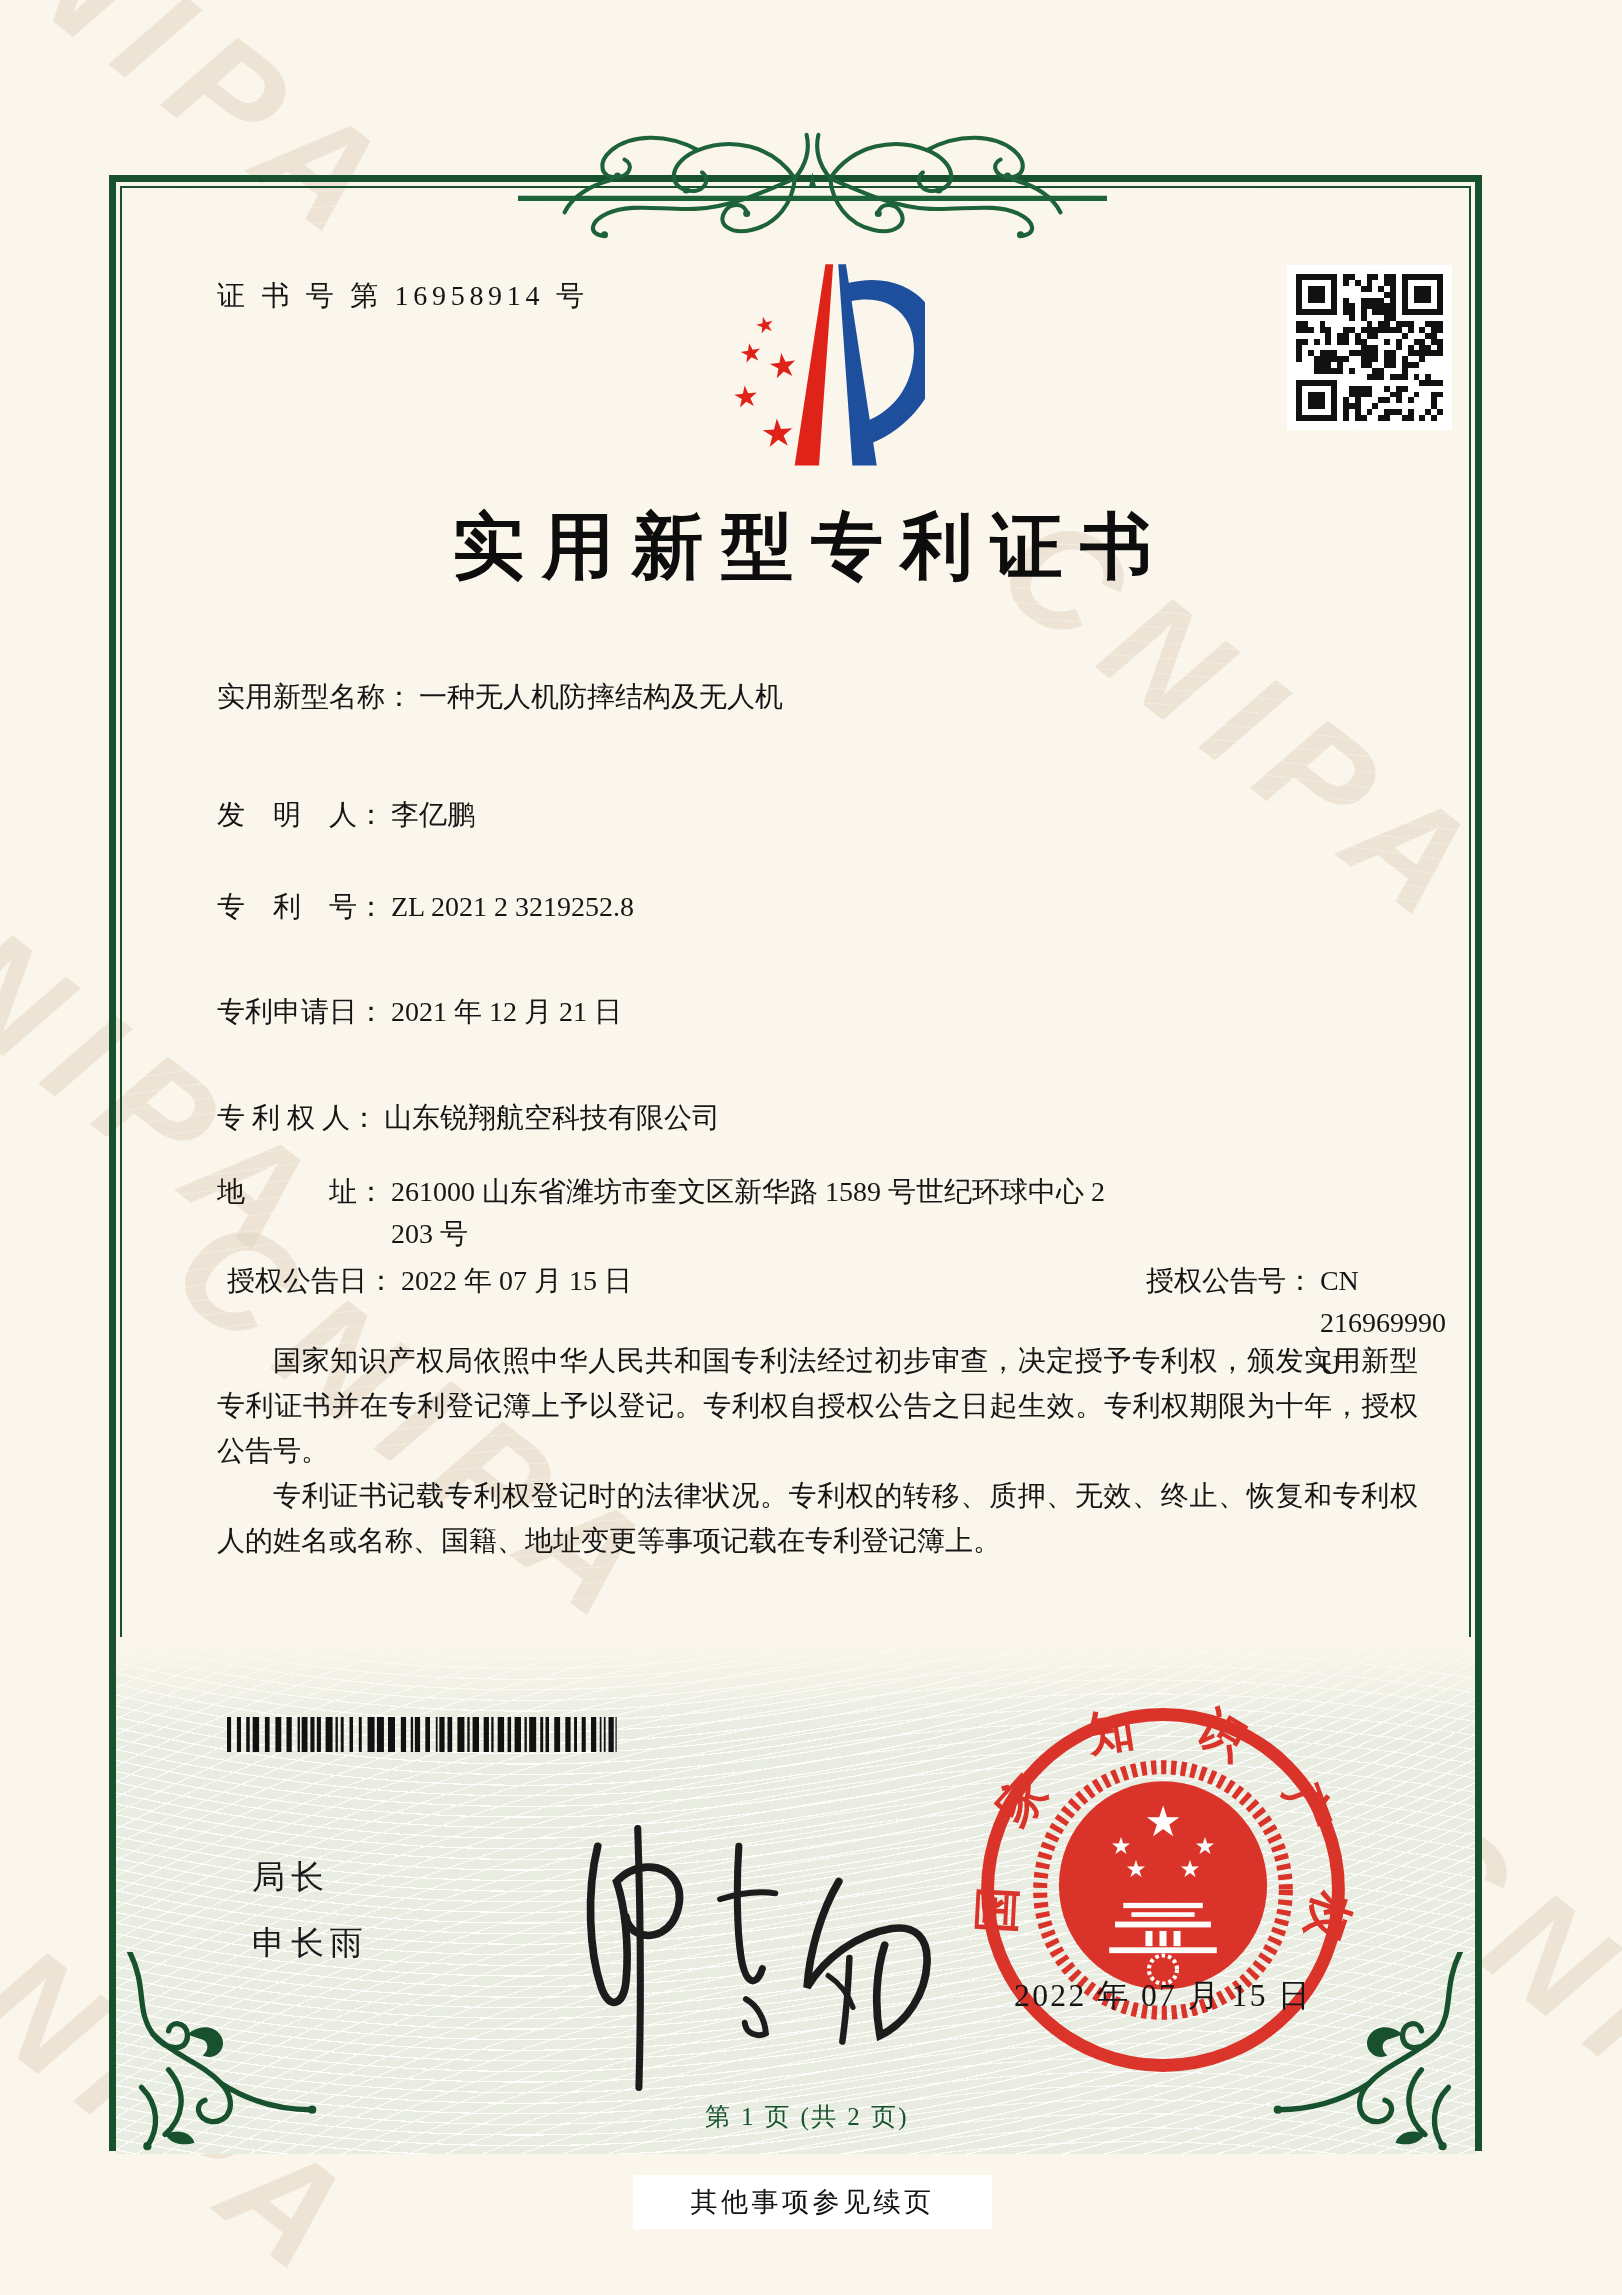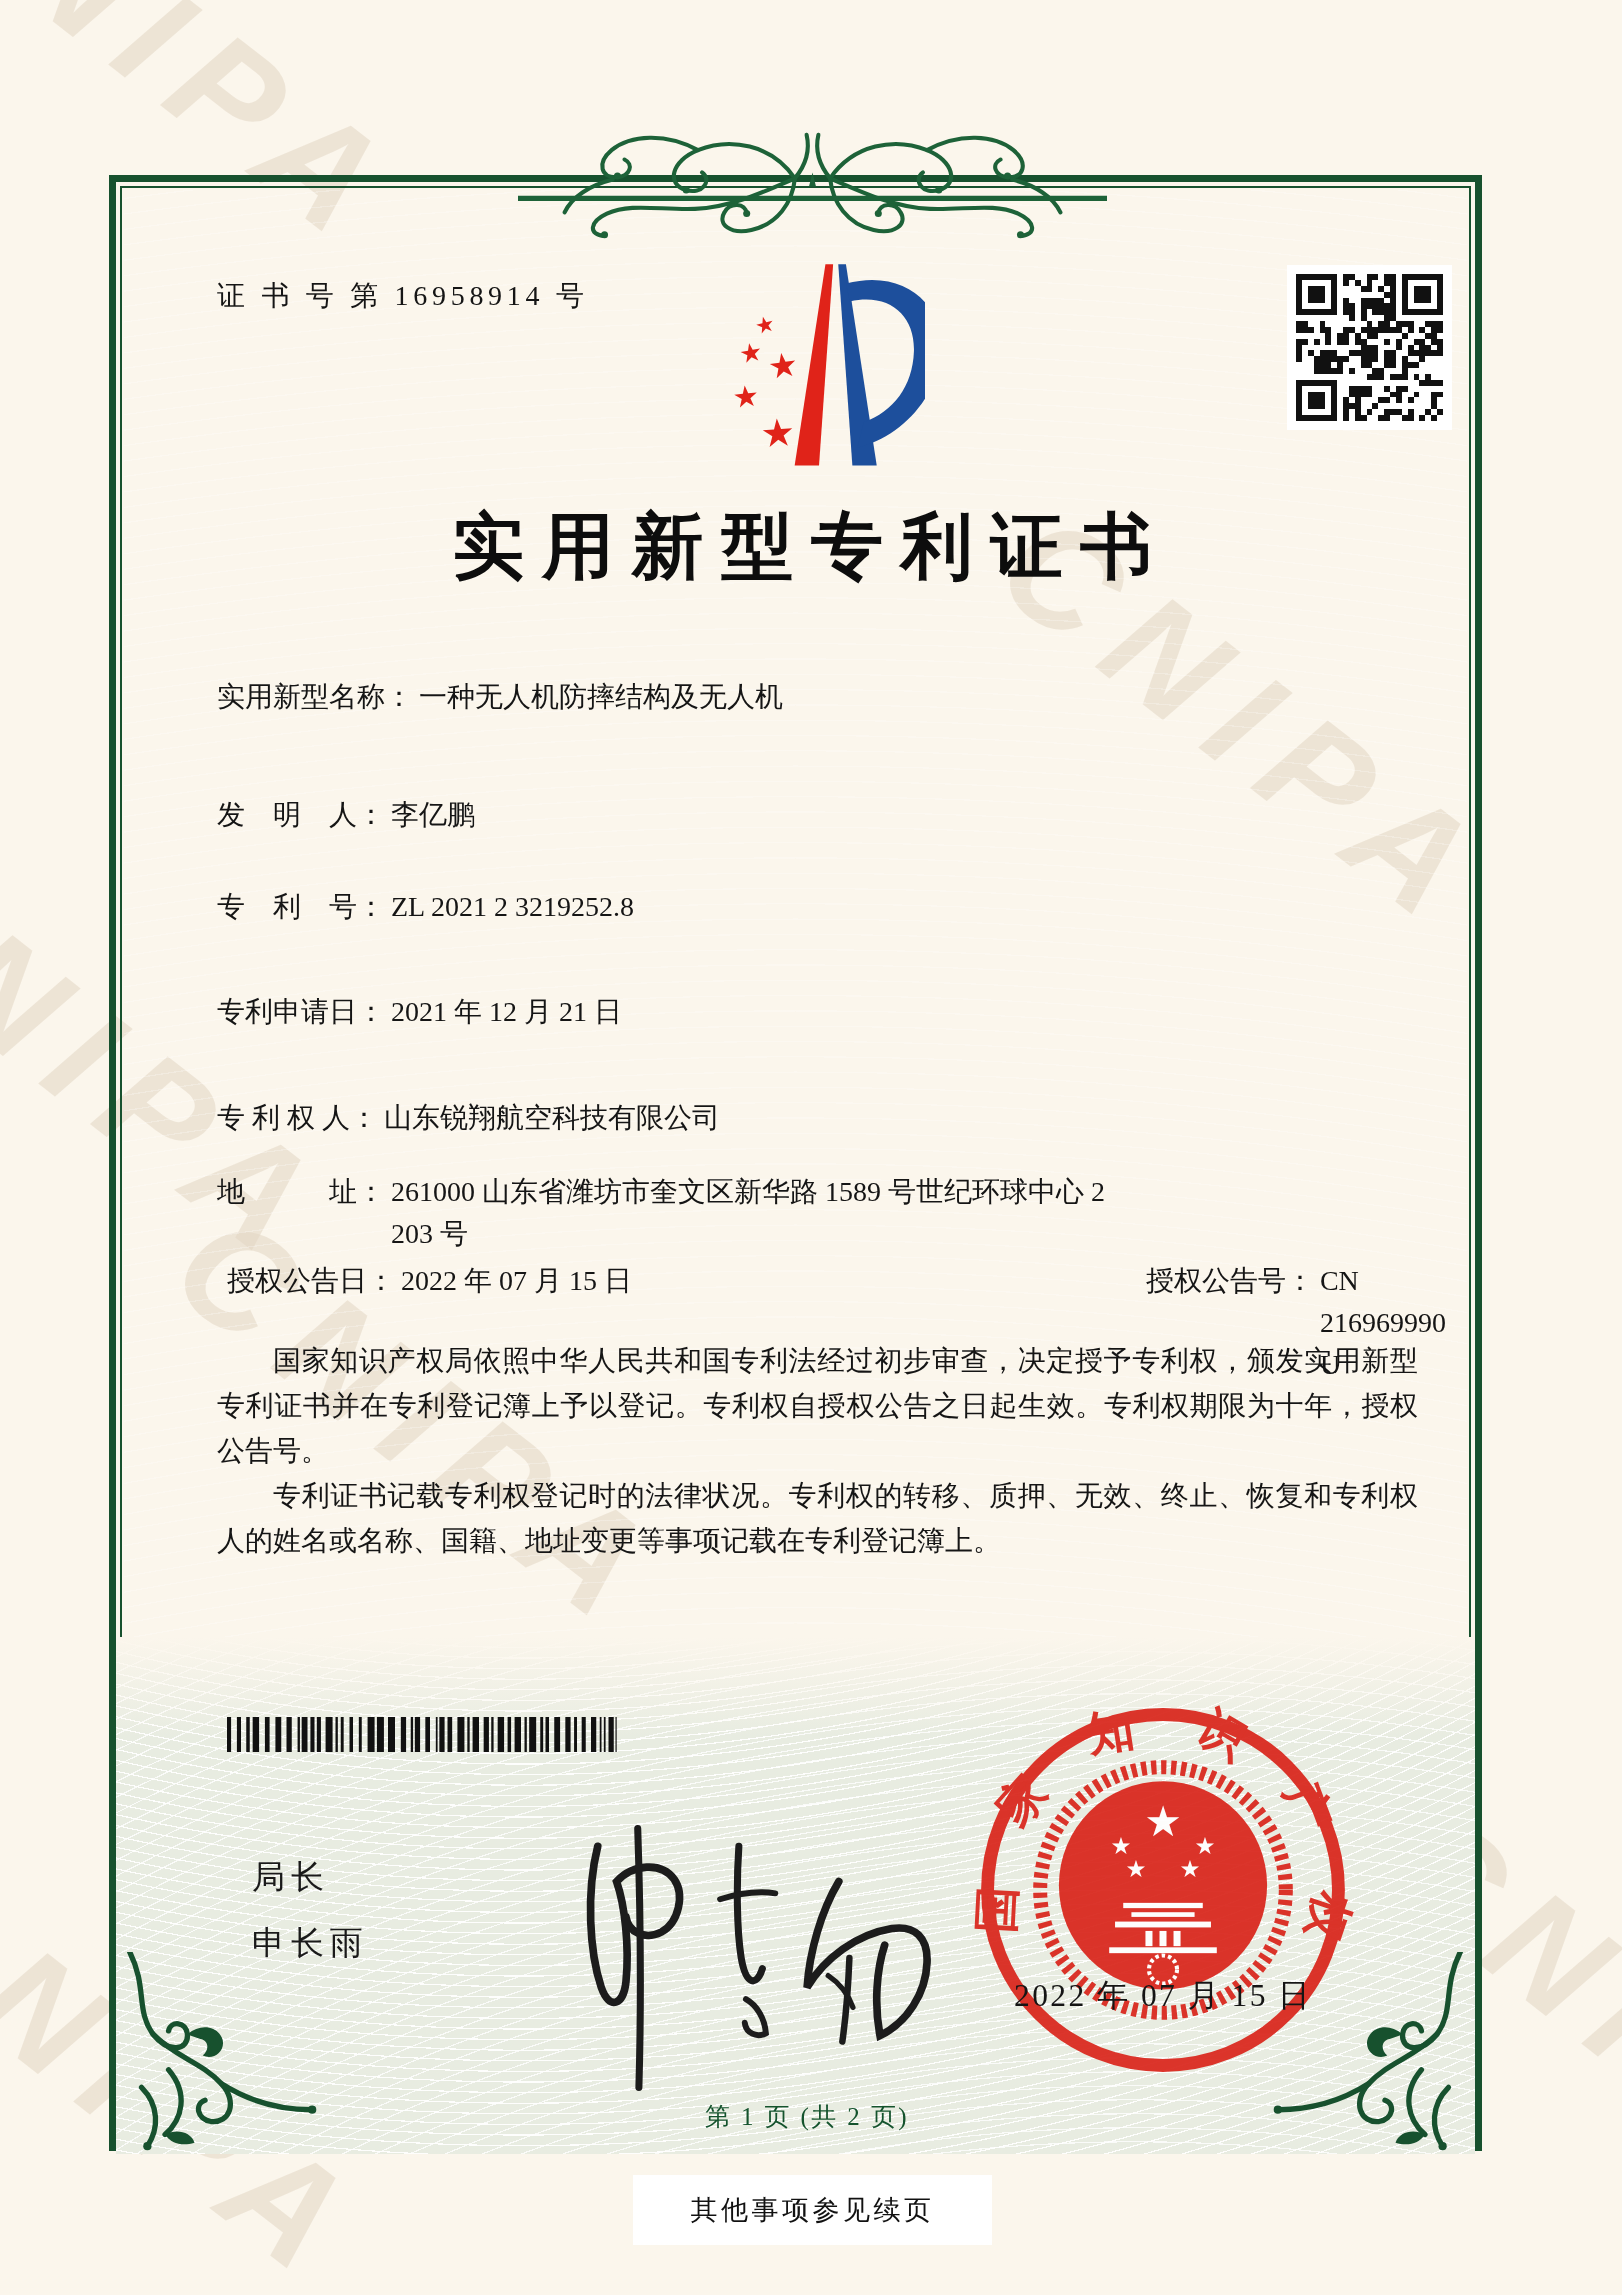--- a/index.html
+++ b/index.html
@@ -78,21 +78,21 @@
   }
   .chief-label{top:1855px;}
   .chief-name{top:1921px;}
   .signature-svg{position:absolute;left:562px;top:1811px;}
   .seal-svg{position:absolute;left:970px;top:1697px;}
   .page-info{
     position:absolute;left:0;top:2100px;width:1614px;text-align:center;
     font-size:25px;letter-spacing:2.4px;color:#14532d;
   }
   .cont-box{
-    position:absolute;left:633px;top:2175px;width:359px;height:70px;
+    position:absolute;left:633px;top:2175px;width:359px;height:54px;
     background:#ffffff;display:flex;align-items:center;justify-content:center;
   }
   .cont-box span{font-size:27px;letter-spacing:3.5px;color:#111;}
   
   .orn{position:absolute;pointer-events:none;}
   .logo-svg{position:absolute;left:731px;top:254px;}
   .qr-wrap{
     position:absolute;left:1287px;top:265px;width:165px;height:165px;background:#fff;
     display:flex;align-items:center;justify-content:center;
   }

